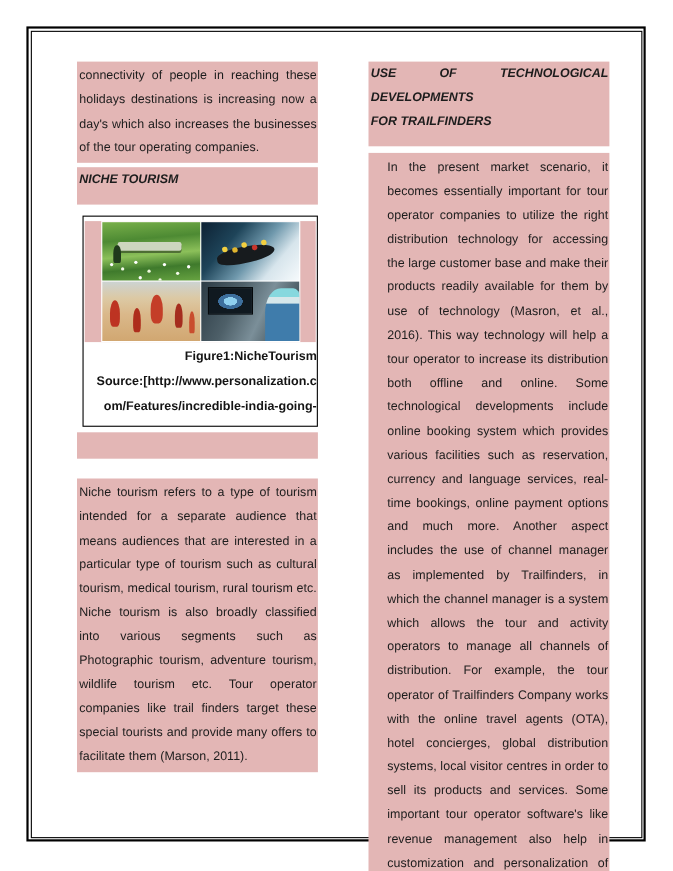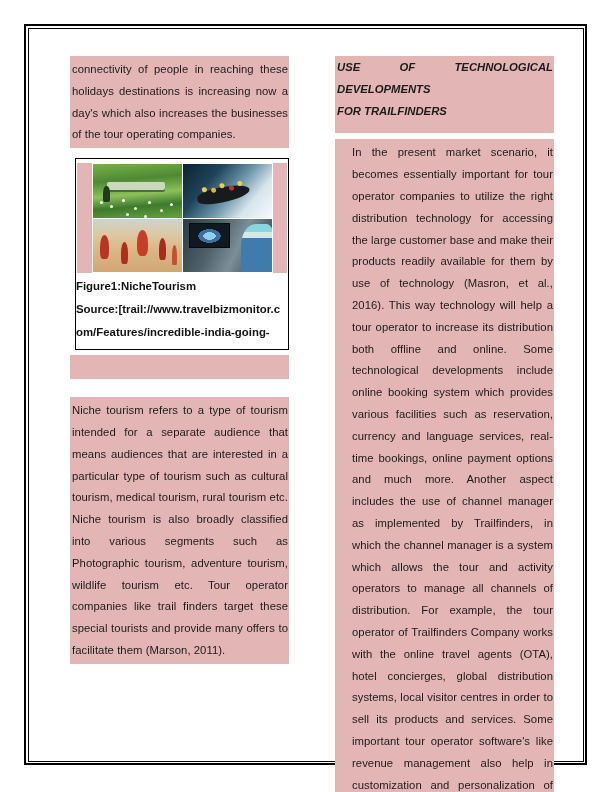--- a/index.html
+++ b/index.html
@@ -56,38 +56,39 @@
   .photo.dancers .figures { position:absolute; left:8%; top:30%; width:9px; height:24px;
     background:#bd3322; border-radius:50% 50% 30% 30%;
     box-shadow:20px 6px 0 -1px #ae2d1c,38px -4px 0 1px #c43e28,58px 2px 0 -1px #a52c1e,70px 8px 0 -2px #c94d2e; }
 
   .photo.surgery { background:linear-gradient(115deg,#2c3b45 0%,#4e6069 35%,#7b8f99 60%,#42525a 85%,#2b383f 100%); }
   .photo.surgery .monitor { position:absolute; left:7%; top:8%; width:44%; height:44%;
     background:radial-gradient(ellipse at 50% 52%, #8fd0ef 0 22%, #3d6f9d 23% 40%, #101920 41%); border:1px solid #05090c; }
   .photo.surgery .surgeon { position:absolute; right:-2%; top:10%; width:36%; height:92%;
     background:linear-gradient(180deg,#86d8de 0 16%,#d6e7ea 17% 28%,#3f7cab 29%); border-radius:45% 20% 0 0; }
 
-  .caption { margin-top:2px; text-align:left; font-weight:bold; font-size:11.4px; line-height:23px; color:#141414; }
+  .caption { margin-top:2px; text-align:right; font-weight:bold; font-size:11.4px; line-height:23px; color:#141414; }
 
   .shaded-strip { height:24px; margin-top:5px; }
   .para.second { margin-top:18px; }
   .col-right .para { margin-top:6px;padding-left:17px; }
 </style>
 </head>
 <body>
 
 <div class="page">
   <div class="frame">
     <div class="frame-inner"></div>
   </div>
 
   <div class="content">
 
     <div class="col">
       <p class="para shaded">connectivity of people in reaching these holidays destinations is increasing now a day's which also increases the businesses of the tour operating companies.</p>
+      <h3 class="heading shaded">NICHE TOURISM</h3>
 
       <div class="figure-box">
         <div class="figure-shade">
           <div class="collage">
             <div class="photo garden" title="green garden with pond and stone bridge (nature tourism)">
               <div class="bridge"></div>
               <div class="flowers"></div>
               <div class="person"></div>
             </div>
             <div class="photo rafting" title="white water rafting raft with crew (adventure tourism)">
@@ -97,21 +98,21 @@
               <div class="figures"></div>
             </div>
             <div class="photo surgery" title="surgeon with eye-scan monitor (medical tourism)">
               <div class="monitor"></div>
               <div class="surgeon"></div>
             </div>
           </div>
         </div>
         <div class="caption">
           <div>Figure1:NicheTourism</div>
-          <div>Source:[trail://www.travelbizmonitor.c</div>
+          <div>Source:[http://www.personalization.c</div>
           <div>om/Features/incredible-india-going-</div>
         </div>
       </div>
 
       <div class="shaded-strip shaded"></div>
       <p class="para shaded second">Niche tourism refers to a type of tourism intended for a separate audience that means audiences that are interested in a particular type of tourism such as cultural tourism, medical tourism, rural tourism etc. Niche tourism is also broadly classified into various segments such as Photographic tourism, adventure tourism, wildlife tourism etc. Tour operator companies like trail finders target these special tourists and provide many offers to facilitate them (Marson, 2011).</p>
     </div>
 
     <div class="col col-right">
       <h3 class="heading shaded" style="margin-top:0;">

